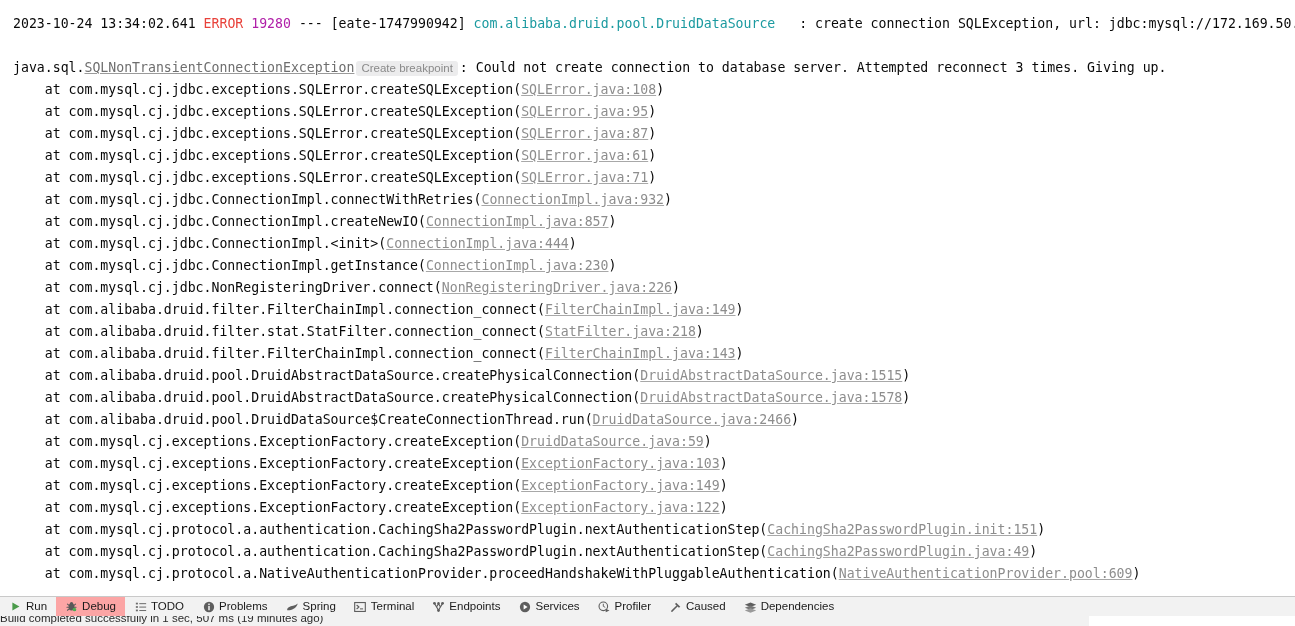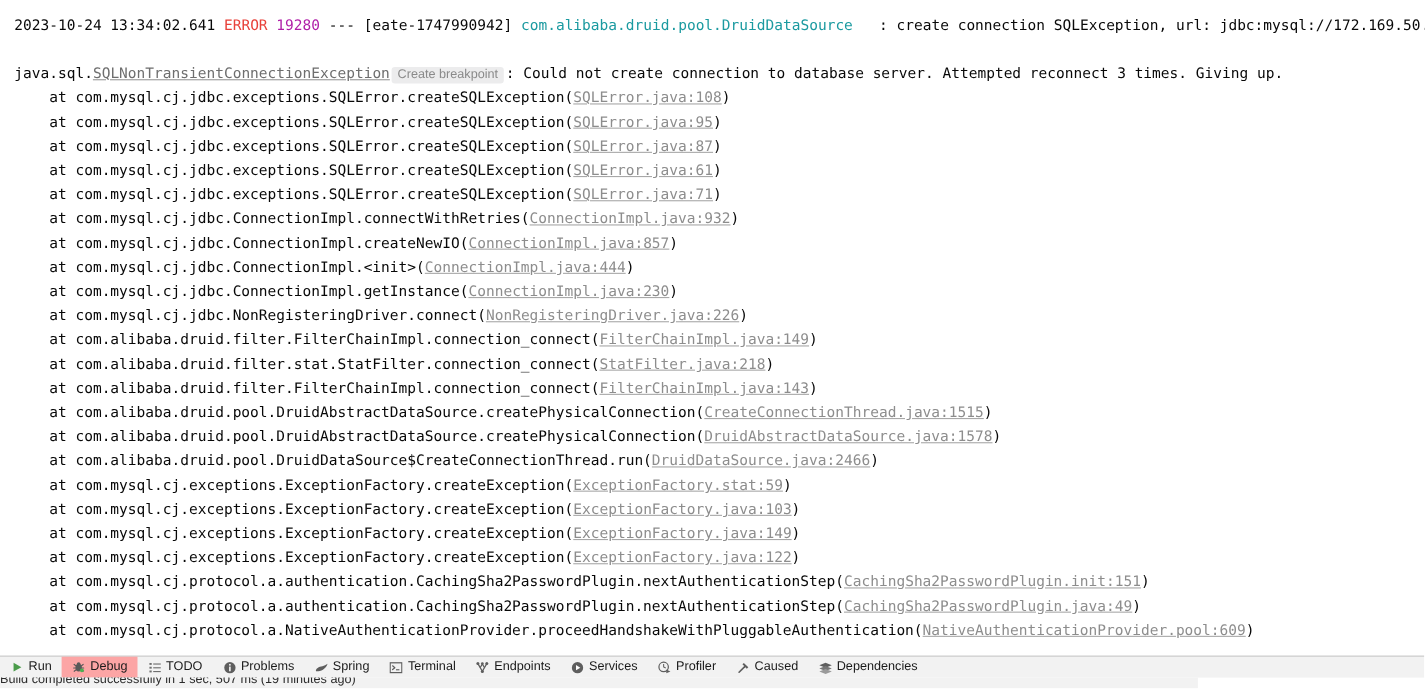--- a/index.html
+++ b/index.html
@@ -157,28 +157,28 @@
         <div class="line"><span>    at </span><span>com.mysql.cj.jdbc.exceptions.SQLError.createSQLException</span><span>(</span><span class="src-link">SQLError.java:61</span><span>)</span></div>
         <div class="line"><span>    at </span><span>com.mysql.cj.jdbc.exceptions.SQLError.createSQLException</span><span>(</span><span class="src-link">SQLError.java:71</span><span>)</span></div>
         <div class="line"><span>    at </span><span>com.mysql.cj.jdbc.ConnectionImpl.connectWithRetries</span><span>(</span><span class="src-link">ConnectionImpl.java:932</span><span>)</span></div>
         <div class="line"><span>    at </span><span>com.mysql.cj.jdbc.ConnectionImpl.createNewIO</span><span>(</span><span class="src-link">ConnectionImpl.java:857</span><span>)</span></div>
         <div class="line"><span>    at </span><span>com.mysql.cj.jdbc.ConnectionImpl.&lt;init&gt;</span><span>(</span><span class="src-link">ConnectionImpl.java:444</span><span>)</span></div>
         <div class="line"><span>    at </span><span>com.mysql.cj.jdbc.ConnectionImpl.getInstance</span><span>(</span><span class="src-link">ConnectionImpl.java:230</span><span>)</span></div>
         <div class="line"><span>    at </span><span>com.mysql.cj.jdbc.NonRegisteringDriver.connect</span><span>(</span><span class="src-link">NonRegisteringDriver.java:226</span><span>)</span></div>
         <div class="line"><span>    at </span><span>com.alibaba.druid.filter.FilterChainImpl.connection_connect</span><span>(</span><span class="src-link">FilterChainImpl.java:149</span><span>)</span></div>
         <div class="line"><span>    at </span><span>com.alibaba.druid.filter.stat.StatFilter.connection_connect</span><span>(</span><span class="src-link">StatFilter.java:218</span><span>)</span></div>
         <div class="line"><span>    at </span><span>com.alibaba.druid.filter.FilterChainImpl.connection_connect</span><span>(</span><span class="src-link">FilterChainImpl.java:143</span><span>)</span></div>
-        <div class="line"><span>    at </span><span>com.alibaba.druid.pool.DruidAbstractDataSource.createPhysicalConnection</span><span>(</span><span class="src-link">CreateConnectionThread.java:1515</span><span>)</span></div>
+        <div class="line"><span>    at </span><span>com.alibaba.druid.pool.DruidAbstractDataSource.createPhysicalConnection</span><span>(</span><span class="src-link">DruidAbstractDataSource.java:1515</span><span>)</span></div>
         <div class="line"><span>    at </span><span>com.alibaba.druid.pool.DruidAbstractDataSource.createPhysicalConnection</span><span>(</span><span class="src-link">DruidAbstractDataSource.java:1578</span><span>)</span></div>
         <div class="line"><span>    at </span><span>com.alibaba.druid.pool.DruidDataSource$CreateConnectionThread.run</span><span>(</span><span class="src-link">DruidDataSource.java:2466</span><span>)</span></div>
       </div>
 
 
     <div id="frames2">
-        <div class="line"><span>    at </span><span>com.mysql.cj.exceptions.ExceptionFactory.createException</span><span>(</span><span class="src-link">ExceptionFactory.stat:59</span><span>)</span></div>
+        <div class="line"><span>    at </span><span>com.mysql.cj.exceptions.ExceptionFactory.createException</span><span>(</span><span class="src-link">DruidDataSource.java:59</span><span>)</span></div>
         <div class="line"><span>    at </span><span>com.mysql.cj.exceptions.ExceptionFactory.createException</span><span>(</span><span class="src-link">ExceptionFactory.java:103</span><span>)</span></div>
         <div class="line"><span>    at </span><span>com.mysql.cj.exceptions.ExceptionFactory.createException</span><span>(</span><span class="src-link">ExceptionFactory.java:149</span><span>)</span></div>
         <div class="line"><span>    at </span><span>com.mysql.cj.exceptions.ExceptionFactory.createException</span><span>(</span><span class="src-link">ExceptionFactory.java:122</span><span>)</span></div>
         <div class="line"><span>    at </span><span>com.mysql.cj.protocol.a.authentication.CachingSha2PasswordPlugin.nextAuthenticationStep</span><span>(</span><span class="src-link">CachingSha2PasswordPlugin.init:151</span><span>)</span></div>
         <div class="line"><span>    at </span><span>com.mysql.cj.protocol.a.authentication.CachingSha2PasswordPlugin.nextAuthenticationStep</span><span>(</span><span class="src-link">CachingSha2PasswordPlugin.java:49</span><span>)</span></div>
         <div class="line"><span>    at </span><span>com.mysql.cj.protocol.a.NativeAuthenticationProvider.proceedHandshakeWithPluggableAuthentication</span><span>(</span><span class="src-link">NativeAuthenticationProvider.pool:609</span><span>)</span></div>
       </div>
 
   </div>
 

